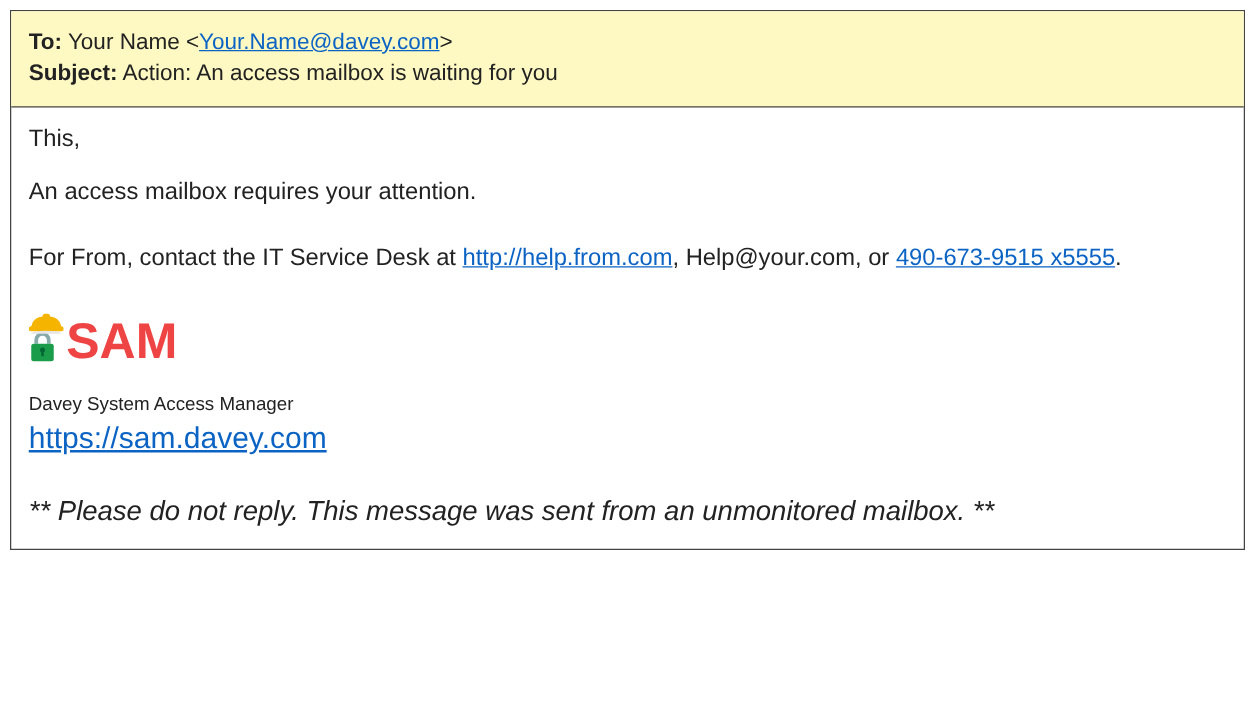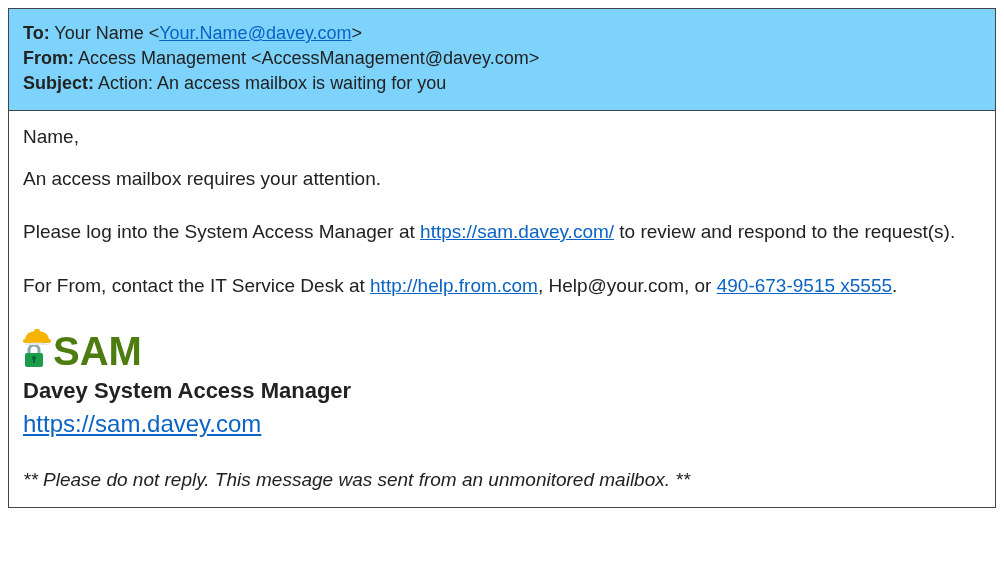--- a/index.html
+++ b/index.html
@@ -8,21 +8,21 @@
       font-size: 18px;
       background: #ffffff;
       padding: 8px;
     }
     .email-container {
       border: 1px solid #444;
       width: 988px;
       position: relative;
     }
     .email-header {
-      background: #7dd3fc;
+      background: #fef9c3;
       padding: 10px 14px 12px 14px;
       border-bottom: 1px solid #444;
     }
     .header-line {
       margin: 4px 0;
       font-size: 18px;
       color: #222;
     }
     .header-line .label {
       font-weight: 700;
@@ -49,37 +49,37 @@
     .sam-logo-row {
       display: flex;
       align-items: flex-end;
       gap: 2px;
     }
     .sam-text {
       font-family: Arial, sans-serif;
       font-weight: 900;
       font-size: 40px;
       letter-spacing: 0px;
-      color: #4d7c0f;
+      color: #ef4444;
       line-height: 1;
     }
     .sig-title {
-      font-weight: 700;
-      font-size: 22px;
-      margin-top: 4px;
+      font-weight: 400;
+      font-size: 15px;
+      margin-top: 20px;
     }
     .sig-link {
       color: #0b63c4;
       text-decoration: underline;
       font-size: 24px;
     }
     .footer-note {
       font-style: italic;
       margin-top: 24px;
-      font-size: 19px;
+      font-size: 22px;
       color: #222;
     }
     .lock-icon {
       width: 22px;
       height: 26px;
       margin-right: 1px;
       margin-bottom: 2px;
     }
     .hardhat-icon {
       width: 28px;
@@ -98,35 +98,29 @@
 </head>
 <body>
 
 <div class="email-container">
 
   <div class="email-header">
     <div class="header-line">
       <span class="label">To:</span><span> Your Name &lt;</span><a class="link">Your.Name@davey.com</a><span>&gt;</span>
     </div>
     <div class="header-line">
-      <span class="label">From:</span><span> Access Management &lt;AccessManagement@davey.com&gt;</span>
-    </div>
-    <div class="header-line">
       <span class="label">Subject:</span><span> Action: An access mailbox is waiting for you</span>
     </div>
   </div>
 
   <div class="email-body">
-    <p class="tight">Name,</p>
+    <p class="tight">This,</p>
 
     <p>An access mailbox requires your attention.</p>
 
-    <p>
-      <span>Please log into the System Access Manager at </span><a class="link">https://sam.davey.com/</a><span> to review and respond to the request(s).</span>
-    </p>
 
     <p>
       <span>For From, contact the IT Service Desk at </span><a class="link">http://help.from.com</a><span>, Help@your.com, or </span><a class="link">490-673-9515 x5555</a><span>.</span>
     </p>
 
     <div class="logo-block">
       <div class="sam-logo-row">
         <div class="hat-col">
           <svg class="hardhat-icon" viewBox="0 0 28 18">
             <path d="M2 14 Q2 4 14 4 Q26 4 26 14 L2 14 Z" fill="#f5b400"></path>

